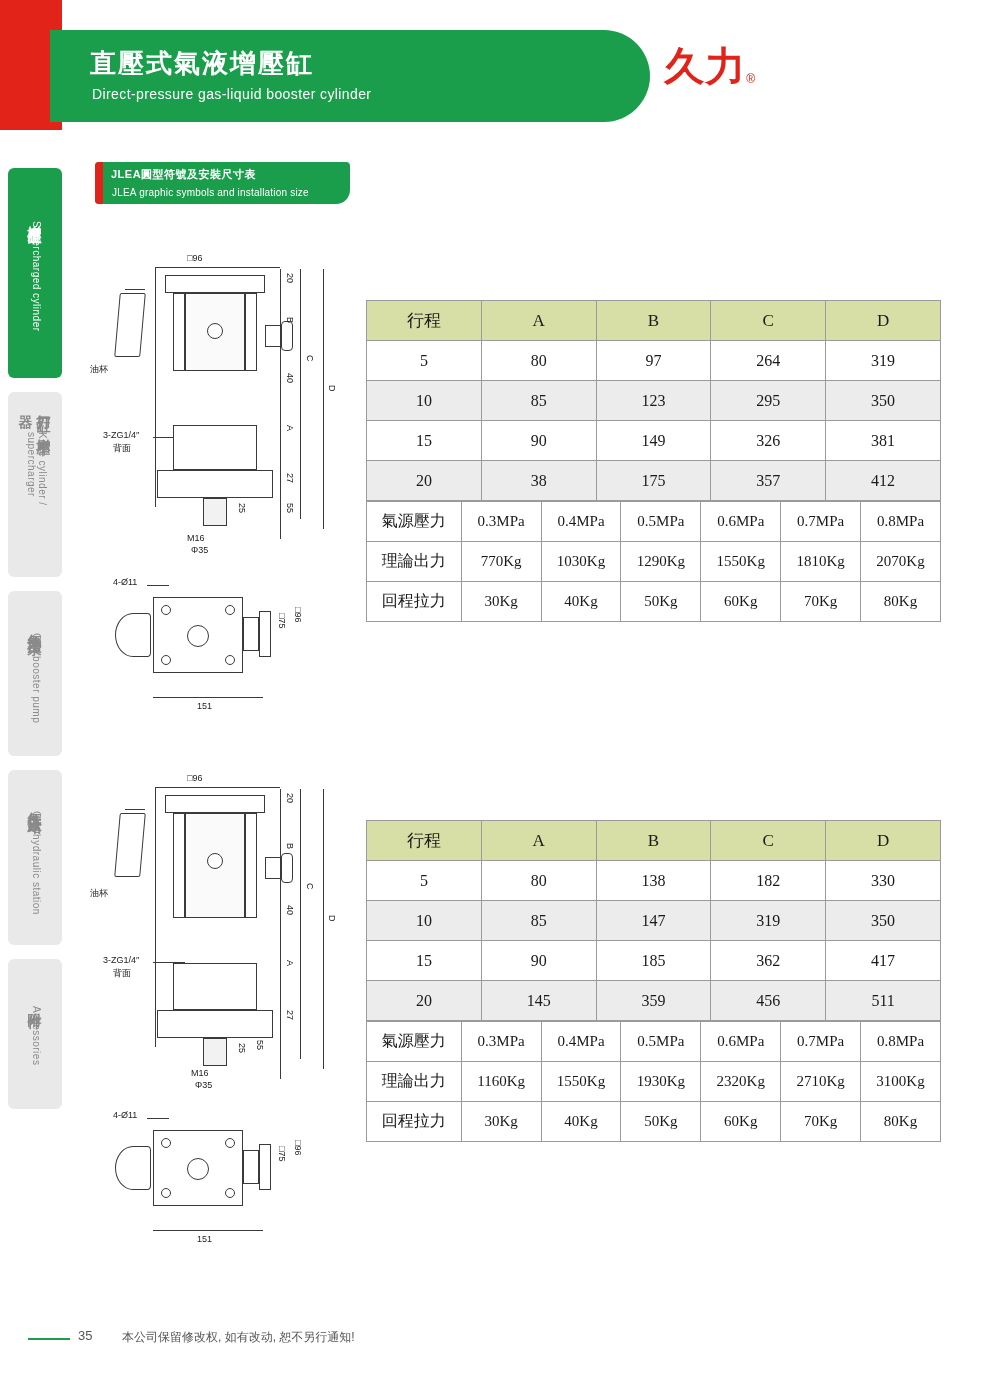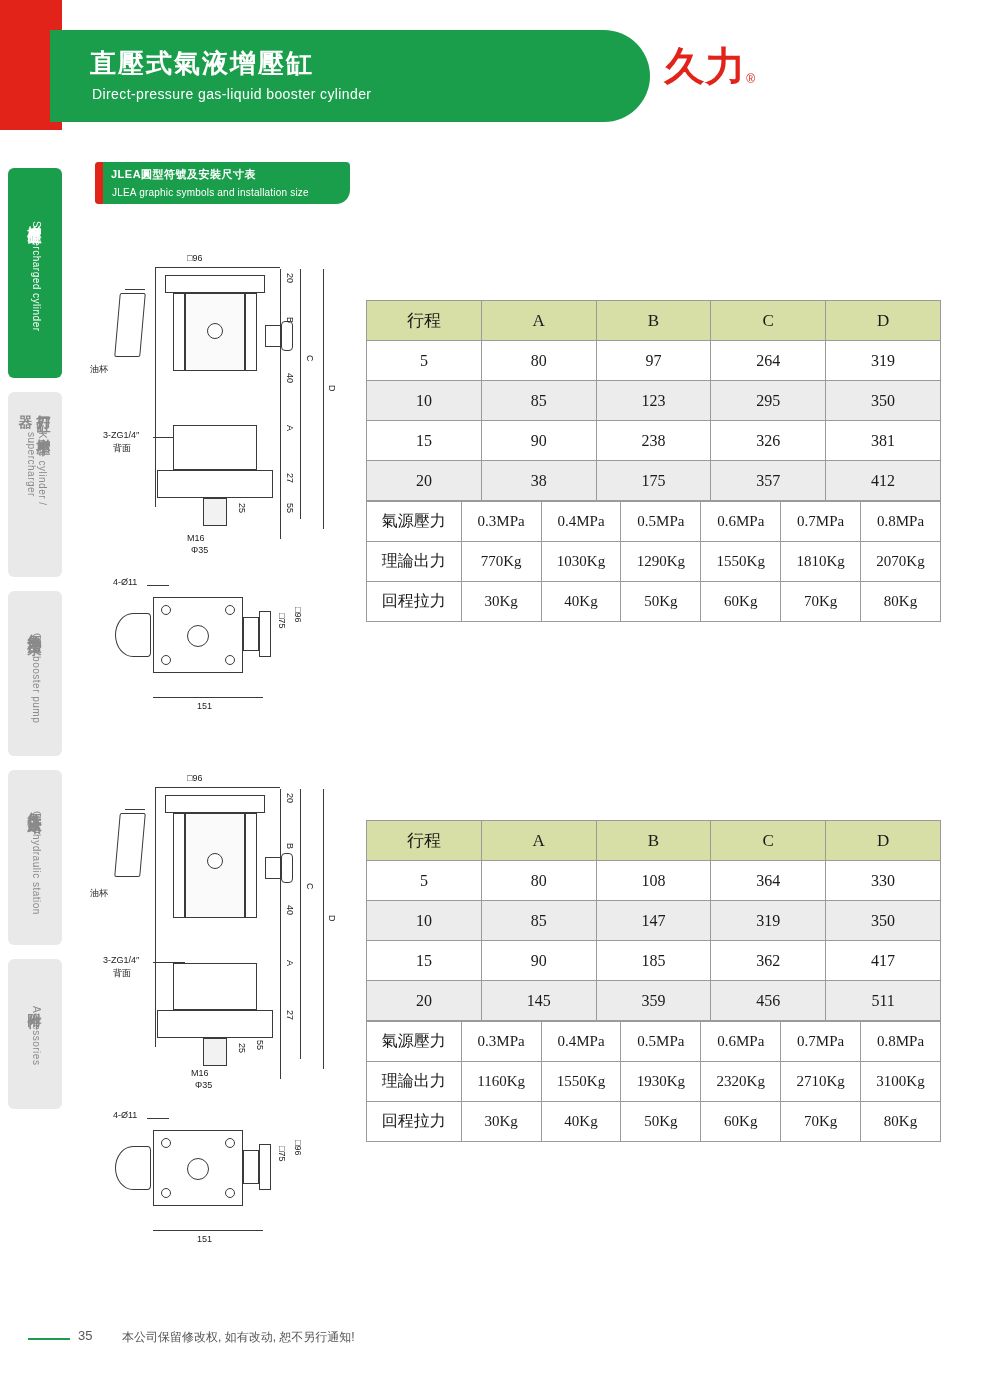--- a/index.html
+++ b/index.html
@@ -444,21 +444,21 @@
     <tr class="alt">
       <td>10</td>
       <td>85</td>
       <td>123</td>
       <td>295</td>
       <td>350</td>
     </tr>
     <tr>
       <td>15</td>
       <td>90</td>
-      <td>238</td>
+      <td>149</td>
       <td>326</td>
       <td>381</td>
     </tr>
     <tr class="alt">
       <td>20</td>
       <td>38</td>
       <td>175</td>
       <td>357</td>
       <td>412</td>
     </tr>
@@ -503,22 +503,22 @@
         <tr class="head">
       <td class="c0">行程</td>
       <td class="c1">A</td>
       <td class="c2">B</td>
       <td class="c3">C</td>
       <td class="c4">D</td>
     </tr>
     <tr>
       <td>5</td>
       <td>80</td>
-      <td>108</td>
-      <td>364</td>
+      <td>138</td>
+      <td>182</td>
       <td>330</td>
     </tr>
     <tr class="alt">
       <td>10</td>
       <td>85</td>
       <td>147</td>
       <td>319</td>
       <td>350</td>
     </tr>
     <tr>

